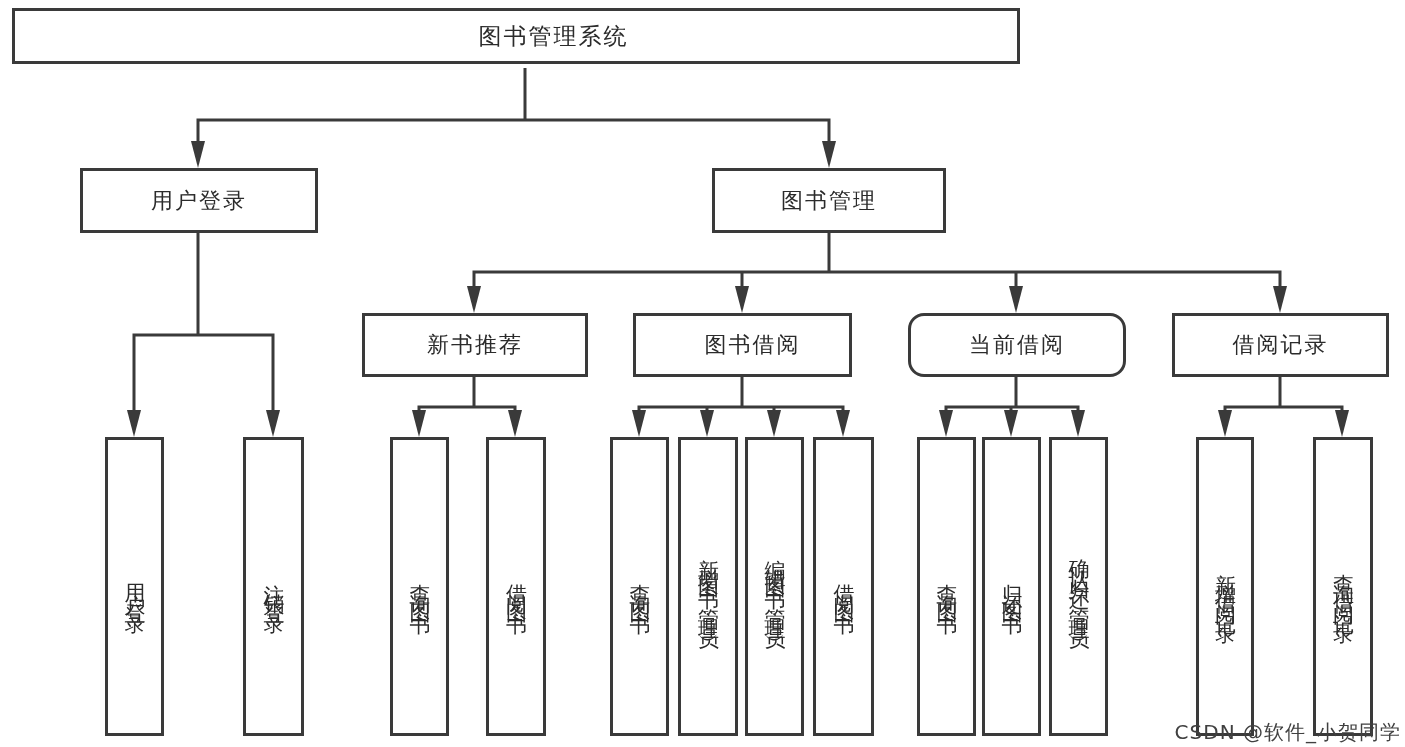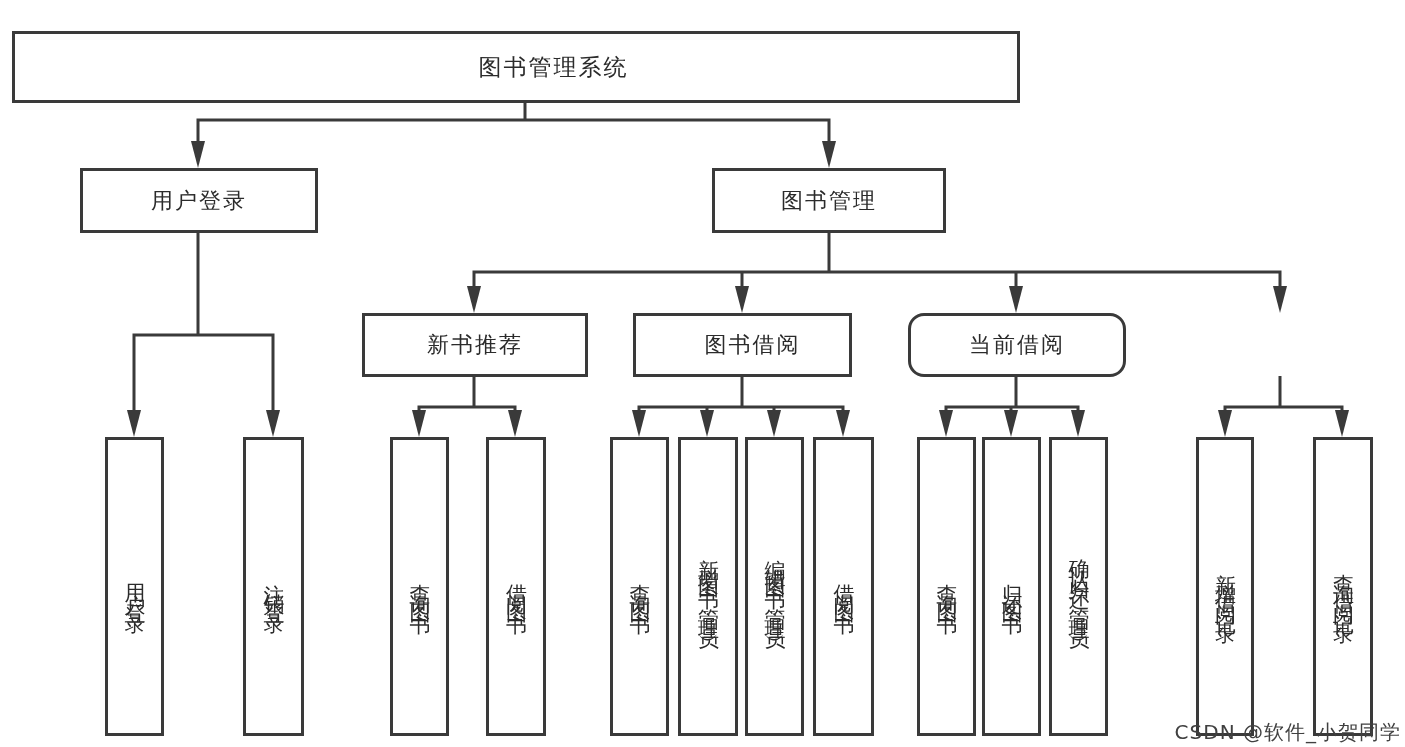--- a/index.html
+++ b/index.html
@@ -98,28 +98,29 @@
       <polygon points="767,410 781,410 774,437"></polygon>
       <polygon points="836,410 850,410 843,437"></polygon>
       <polygon points="939,410 953,410 946,437"></polygon>
       <polygon points="1004,410 1018,410 1011,437"></polygon>
       <polygon points="1071,410 1085,410 1078,437"></polygon>
       <polygon points="1218,410 1232,410 1225,437"></polygon>
       <polygon points="1335,410 1349,410 1342,437"></polygon>
     </g>
   </svg>
 
-  <div class="node hbox root-box" style="left:12px; top:31px; width:1008px; height:72px;">图书管理系统</div>
+  <div class="node hbox root-box" style="left:12px; top:8px; width:1008px; height:56px;">图书管理系统</div>
 
   <div class="node hbox" style="left:80px; top:168px; width:238px; height:65px;">用户登录</div>
   <div class="node hbox" style="left:362px; top:313px; width:226px; height:64px;">新书推荐</div>
 
   <div class="node hbox" style="left:712px; top:168px; width:234px; height:65px;">图书管理</div>
   <div class="node hbox" style="left:633px; top:313px; width:219px; height:64px;padding-left:20px;">图书借阅</div>
   <div class="node hbox" style="left:908px; top:313px; width:218px; height:64px;border-radius:16px;">当前借阅</div>
+  <div class="node hbox" style="left:1172px; top:313px; width:217px; height:64px;">借阅记录</div>
 
   <div class="node vbox" style="left:105px; top:437px; width:59px; height:299px;">用户登录</div>
   <div class="node vbox" style="left:243px; top:437px; width:61px; height:299px;">注销登录</div>
 
   <div class="node vbox" style="left:390px; top:437px; width:59px; height:299px;">查询图书</div>
   <div class="node vbox" style="left:486px; top:437px; width:60px; height:299px;">借阅图书</div>
 
   <div class="node vbox" style="left:610px; top:437px; width:59px; height:299px;">查询图书</div>
   <div class="node vbox" style="left:678px; top:437px; width:60px; height:299px;">新增图书（管理员）</div>
   <div class="node vbox" style="left:745px; top:437px; width:59px; height:299px;">编辑图书（管理员）</div>

